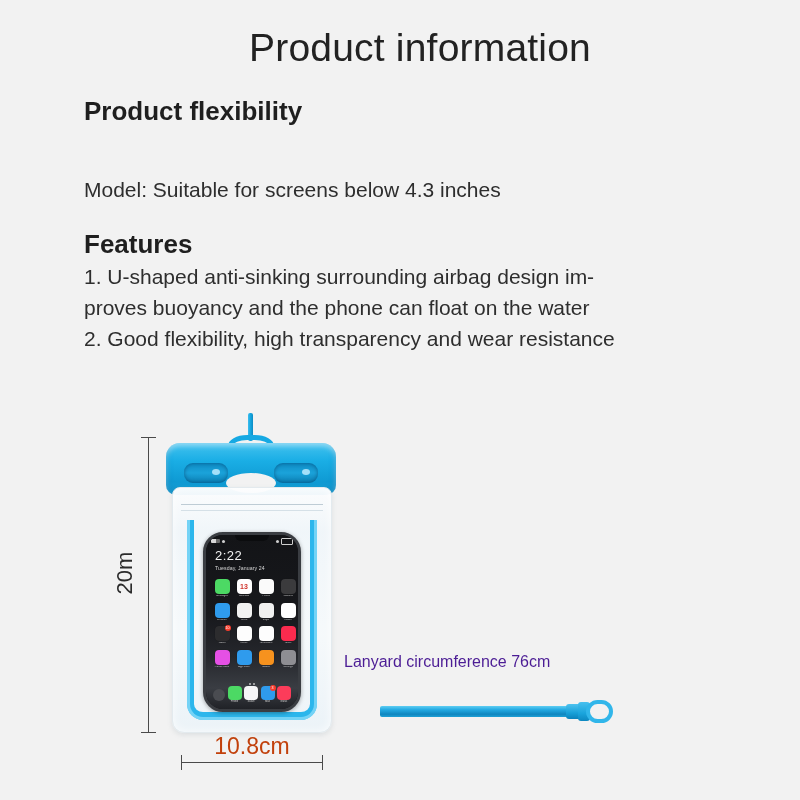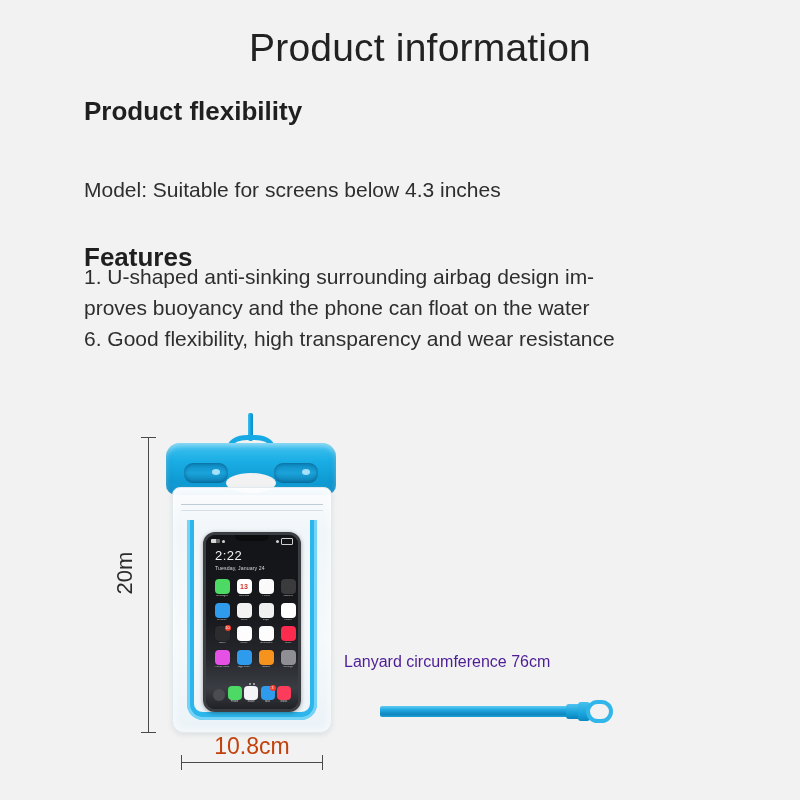--- a/index.html
+++ b/index.html
@@ -34,21 +34,21 @@
     padding-left: 20px;
   }
   .section-head {
     position: absolute;
     left: 84px;
     font-size: 26px;
     font-weight: 700;
     color: #1f1f1f;
   }
   .head-properties { top: 96px; }
-  .head-features  { top: 229px; margin-top: 13px; }
+  .head-features  { top: 229px; }
 
   .body-line {
     position: absolute;
     left: 84px;
     font-size: 21px;
     font-weight: 400;
     color: #2e2e2e;
     white-space: nowrap;
   }
   .ln-composition { top: 148px; }
@@ -225,21 +225,21 @@
     box-sizing: border-box;
   }
 
   
   .phone {
     position: absolute;
     left: 30px; top: 44px;
     width: 98px; height: 180px;
     background: #16171a;
     border: 3px solid #3a3d42;
-    border-radius: 12px;
+    border-radius: 20px;
     box-sizing: border-box;
     overflow: hidden;
     box-shadow: 0 1px 4px rgba(0,0,0,.35);
   }
   .phone-screen {
     position: absolute;
     inset: 0;
     background: linear-gradient(180deg,#131417 0%,#17181c 45%,#25272c 70%,#3a3d43 88%,#202227 100%);
   }
   .notch {
@@ -427,21 +427,21 @@
 <div class="page">
 
   <div class="title">Product information</div>
 
   <div class="section-head head-properties">Product flexibility</div>
   <div class="body-line ln-model">Model: Suitable for screens below 4.3 inches</div>
 
   <div class="section-head head-features">Features</div>
   <div class="body-line ln-f1a">1. U-shaped anti-sinking surrounding airbag design im-</div>
   <div class="body-line ln-f1b">proves buoyancy and the phone can float on the water</div>
-  <div class="body-line ln-f2">6. Good flexibility, high transparency and wear resistance</div>
+  <div class="body-line ln-f2">2. Good flexibility, high transparency and wear resistance</div>
 
   <div>
 
     <div class="dim-v"></div>
     <div class="dim-v-label">20m</div>
 
     <div class="dim-h"></div>
     <div class="dim-h-label">10.8cm</div>
 
     <div class="bag">

